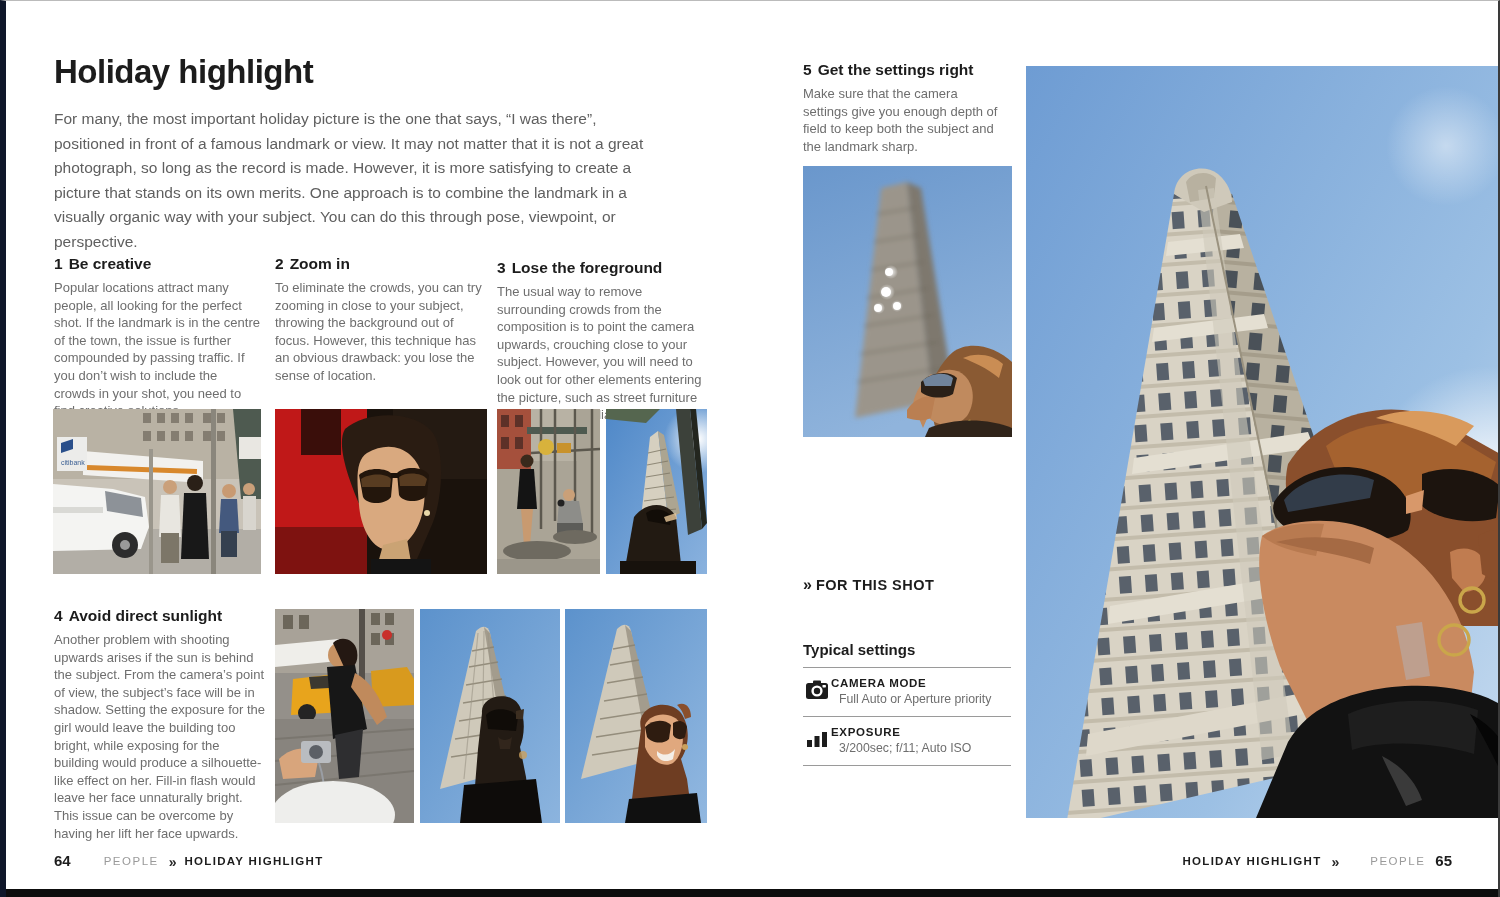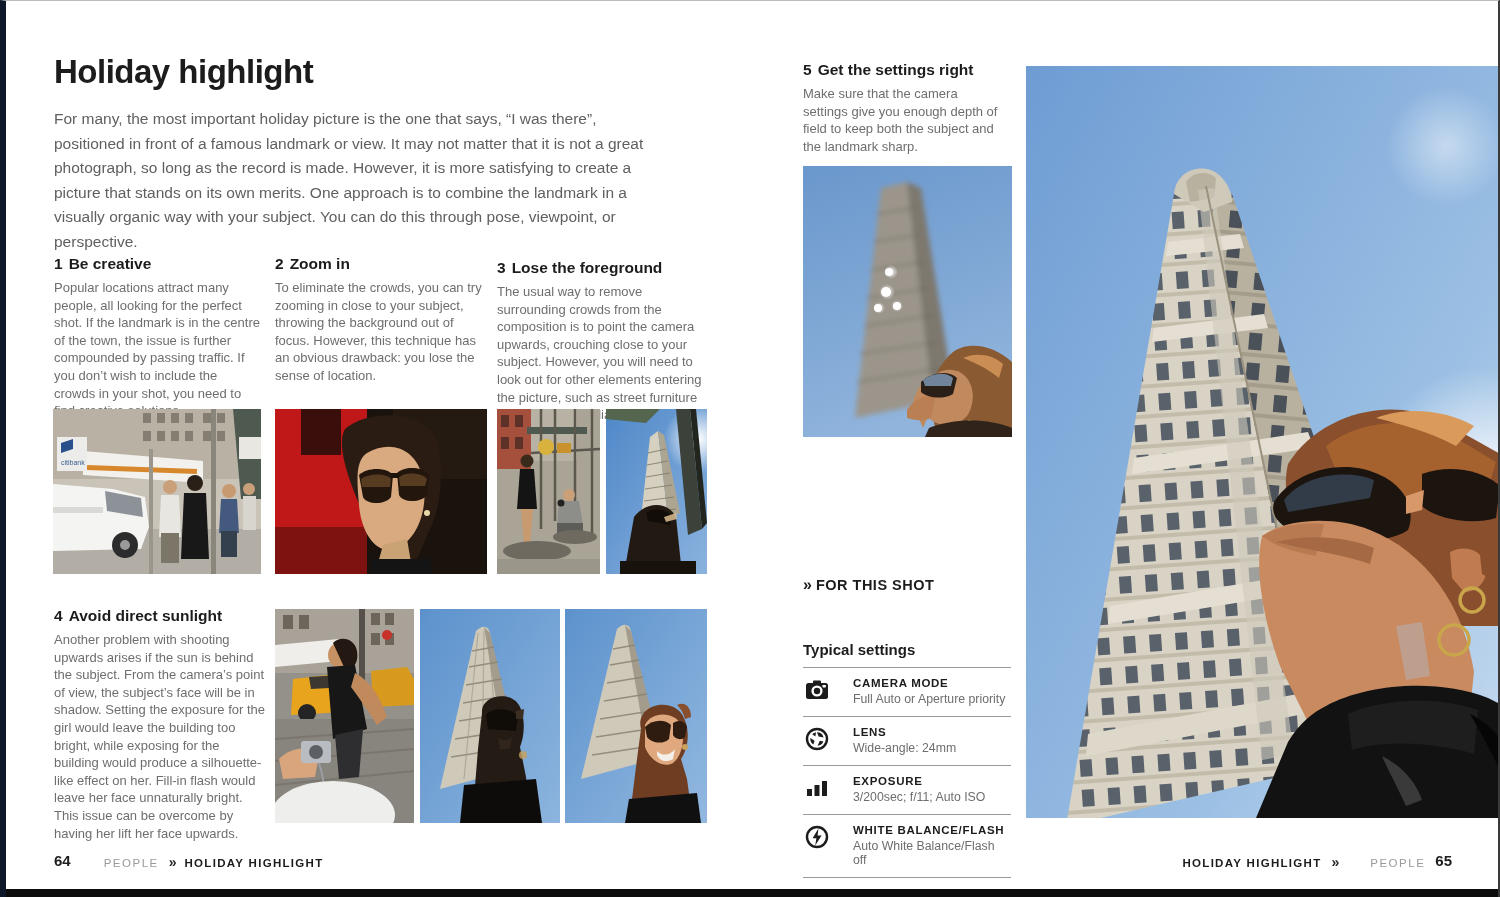--- a/index.html
+++ b/index.html
@@ -15,25 +15,25 @@
   .intro { font-size:15.5px; color:#5f5f5f; line-height:24.6px; }
   .col-heading { font-size:15.5px; font-weight:bold; color:#1c1c1c; margin-bottom:6px; }
   .col-heading .num { margin-right:6px; }
   .col-body { font-size:13px; color:#6e6e6e; line-height:17.6px; }
   .photo { display:block; }
   .photo svg { display:block; }
   .fts-heading { font-size:14.5px; font-weight:bold; color:#1c1c1c; letter-spacing:0.5px; margin-bottom:7px; }
   .fts-heading .chev { font-size:16px; margin-right:6px; letter-spacing:-2px; }
   .ts-heading { font-size:15px; font-weight:bold; color:#1c1c1c; margin-bottom:9px; }
   .settings { border-bottom:1px solid #9a9a9a; }
-  .setting-row { display:flex; align-items:flex-start; gap:24px; border-top:1px solid #9a9a9a; padding:9px 0 10px 2px; }
+  .setting-row { display:flex; align-items:flex-start; gap:2px; border-top:1px solid #9a9a9a; padding:9px 0 10px 2px; }
   .setting-icon { width:24px; height:24px; flex:0 0 24px; margin-top:1px; }
   .setting-name { font-size:11.5px; font-weight:bold; letter-spacing:0.7px; color:#1c1c1c; margin-bottom:3px; }
-  .setting-value { font-size:12.3px; color:#6e6e6e; }
-  .footer { display:flex; align-items:flex-end; gap:10px; font-size:11.5px; }
+  .setting-value { font-size:12.3px; color:#6e6e6e;margin-left:8px; }
+  .footer { display:flex; align-items:center; gap:10px; font-size:11.5px; }
   .footer .pagenum { font-size:15px; font-weight:bold; color:#1c1c1c; letter-spacing:0; }
   .footer .section-gray { color:#9a9a9a; letter-spacing:1.5px; font-size:11.5px;padding-left:23px; }
   .footer .chapter { color:#1c1c1c; font-weight:bold; letter-spacing:1.3px; font-size:11.5px; }
   .footer .chev { color:#2a2a2a; font-size:14px; font-weight:bold; letter-spacing:-2px; position:relative; top:1px; }
   #bottom-bar { position:absolute; left:0; right:0; bottom:0; height:8px; background:#0d0d0d; }
 </style>
 </head>
 <body>
 
 <div id="canvas">
@@ -420,56 +420,33 @@
           <circle cx="12" cy="13" r="5.6" fill="#ffffff"></circle>
           <circle cx="12" cy="13" r="3.2" fill="#1c1c1c"></circle>
           <rect x="17.5" y="7" width="3.4" height="2.4" rx="0.6" fill="#ffffff"></rect>
         </svg>
         <div>
           <div class="setting-name">CAMERA MODE</div>
           <div class="setting-value">Full Auto or Aperture priority</div>
         </div>
       </div>
 
-      <div class="setting-row">
-        <svg class="setting-icon" viewBox="0 0 24 24">
-          <circle cx="12" cy="12" r="10" fill="none" stroke="#1c1c1c" stroke-width="2.4"></circle>
-          <path d="M12,5.2 A6.8,6.8 0 0 1 18.6,10.4 L13.6,9.4 Z" fill="#1c1c1c"></path>
-          <path d="M18.4,14.6 A6.8,6.8 0 0 1 12.6,18.8 L14.8,13.8 Z" fill="#1c1c1c"></path>
-          <path d="M8.4,17.6 A6.8,6.8 0 0 1 5.4,11 L9.6,13.8 Z" fill="#1c1c1c"></path>
-          <path d="M7.2,7.2 A6.8,6.8 0 0 1 11,5.3 L10.4,9.6 Z" fill="#1c1c1c"></path>
-        </svg>
-        <div>
-          <div class="setting-name">LENS</div>
-          <div class="setting-value">Wide-angle: 24mm</div>
-        </div>
-      </div>
 
       <div class="setting-row">
         <svg class="setting-icon" viewBox="0 0 24 24">
           <rect x="2" y="13" width="5" height="7" fill="#1c1c1c"></rect>
           <rect x="9.5" y="9" width="5" height="11" fill="#1c1c1c"></rect>
           <rect x="17" y="5" width="5" height="15" fill="#1c1c1c"></rect>
         </svg>
         <div>
           <div class="setting-name">EXPOSURE</div>
           <div class="setting-value">3/200sec; f/11; Auto ISO</div>
         </div>
       </div>
 
-      <div class="setting-row">
-        <svg class="setting-icon" viewBox="0 0 24 24">
-          <circle cx="12" cy="12" r="10" fill="none" stroke="#1c1c1c" stroke-width="2.4"></circle>
-          <path d="M13.4,3.4 L7.6,13.2 L11.4,13.2 L10.2,20.6 L16.6,10.4 L12.6,10.4 Z" fill="#1c1c1c"></path>
-        </svg>
-        <div>
-          <div class="setting-name">WHITE BALANCE/FLASH</div>
-          <div class="setting-value">Auto White Balance/Flash off</div>
-        </div>
-      </div>
 
     </div>
   </div>
 
   <div class="abs photo" style="left:1020px; top:65px;">
     <svg width="478" height="752" viewBox="0 0 478 752">
       <defs>
         <linearGradient id="sky5" x1="0" y1="0" x2="1" y2="0.9">
           <stop offset="0" stop-color="#6e9cd3"></stop>
             <stop offset="0.7" stop-color="#9cc0e4"></stop>

